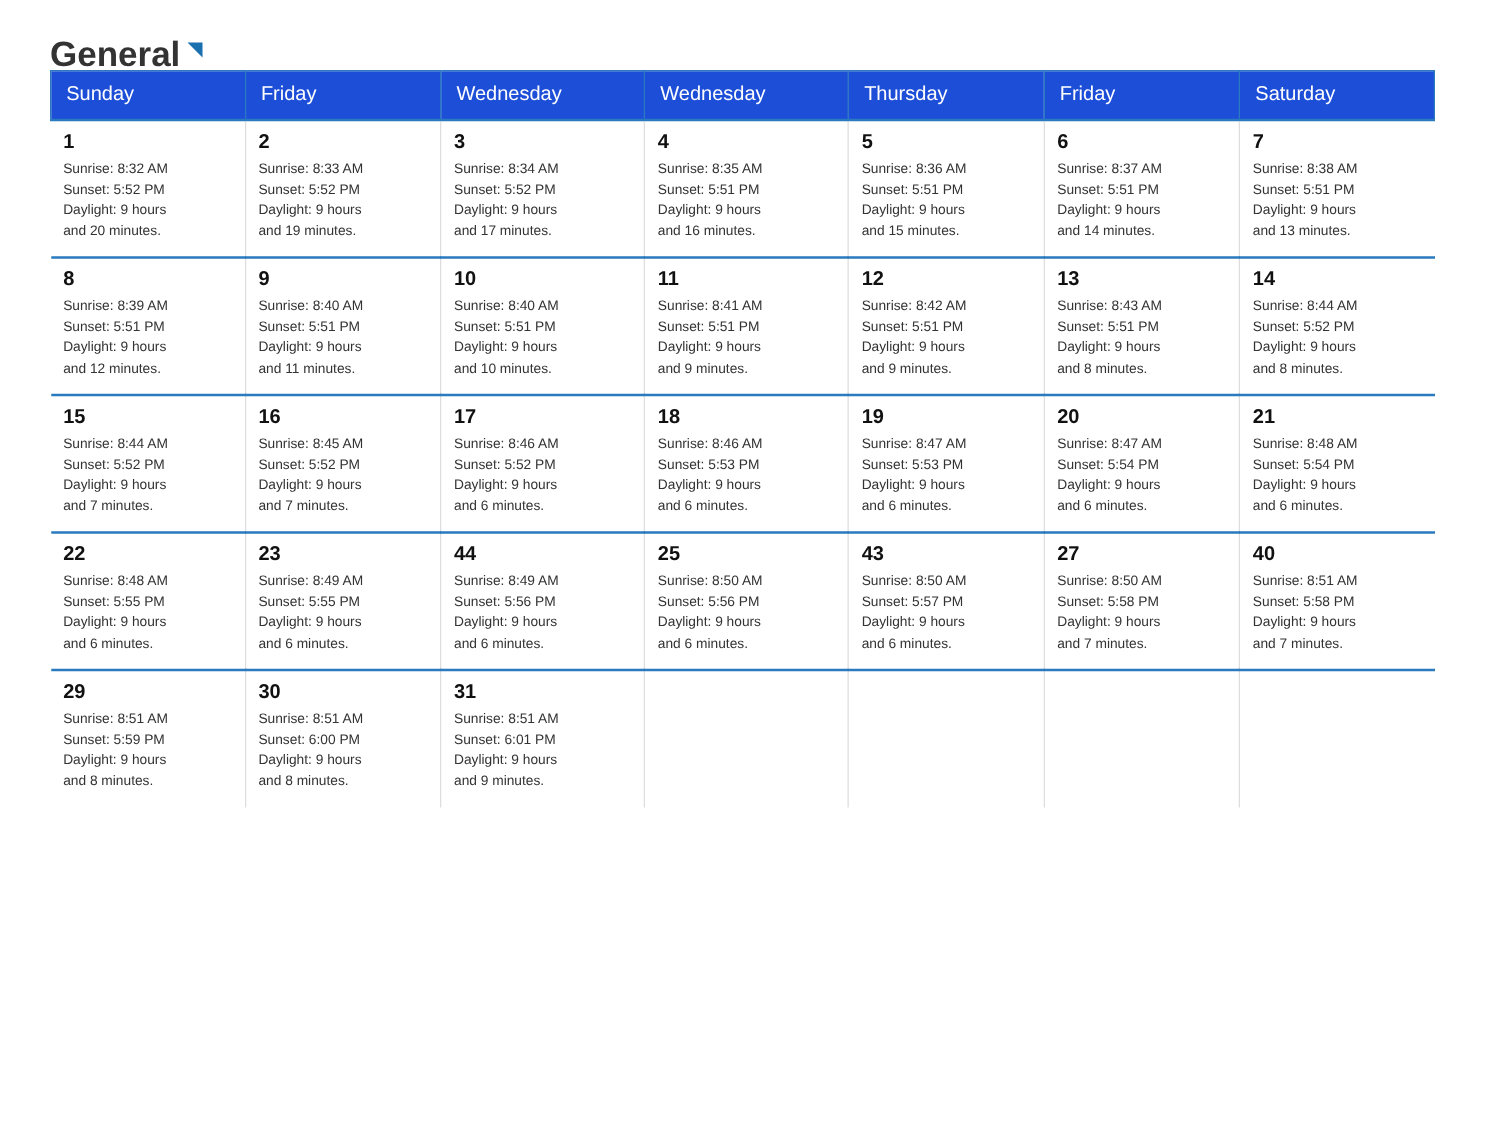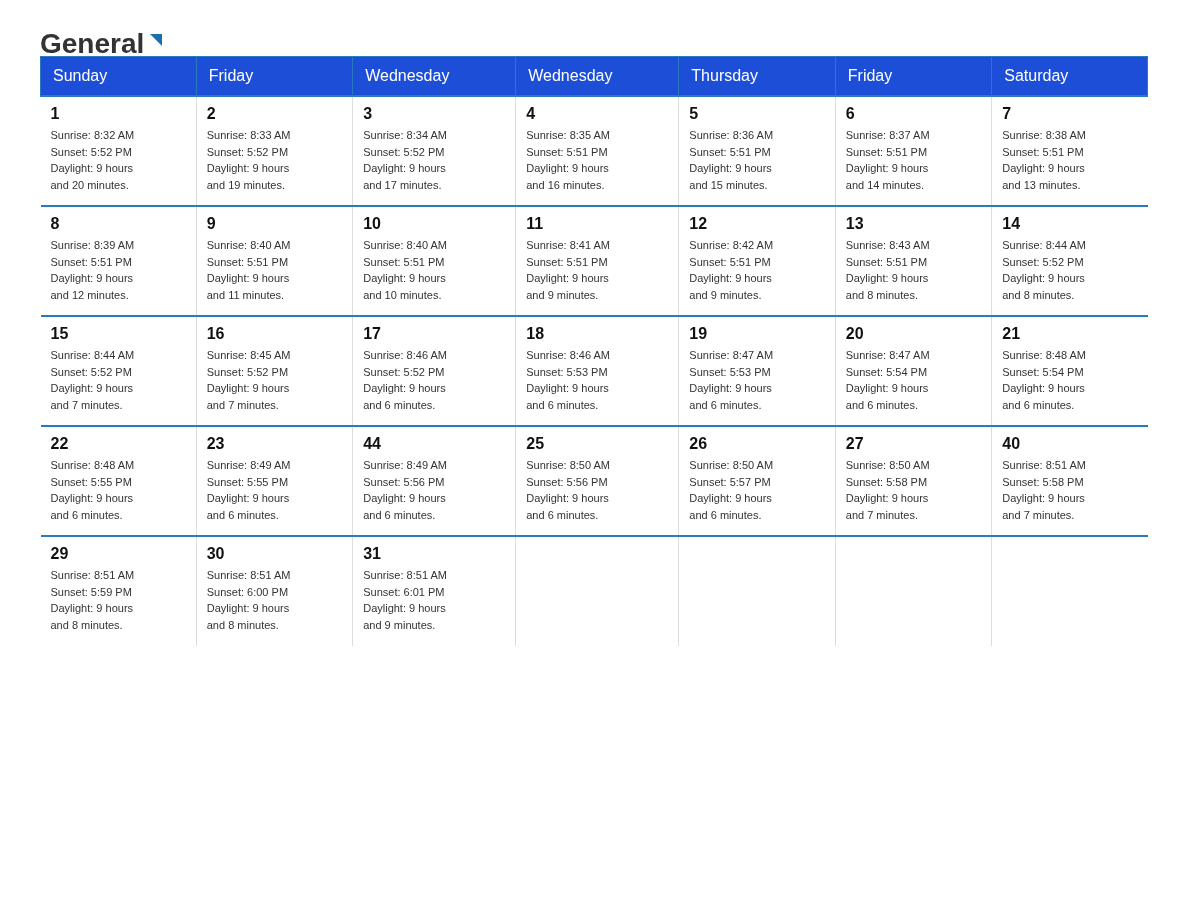--- a/index.html
+++ b/index.html
@@ -348,21 +348,21 @@
         <td>
         <span class="day-number">25</span>
         <div class="day-info">
           Sunrise: 8:50 AM<br>
           Sunset: 5:56 PM<br>
           Daylight: 9 hours<br>
           and 6 minutes.
         </div>
       </td>
         <td>
-        <span class="day-number">26</span>
+        <span class="day-number">43</span>
         <div class="day-info">
           Sunrise: 8:50 AM<br>
           Sunset: 5:57 PM<br>
           Daylight: 9 hours<br>
           and 6 minutes.
         </div>
       </td>
         <td>
         <span class="day-number">27</span>
         <div class="day-info">

